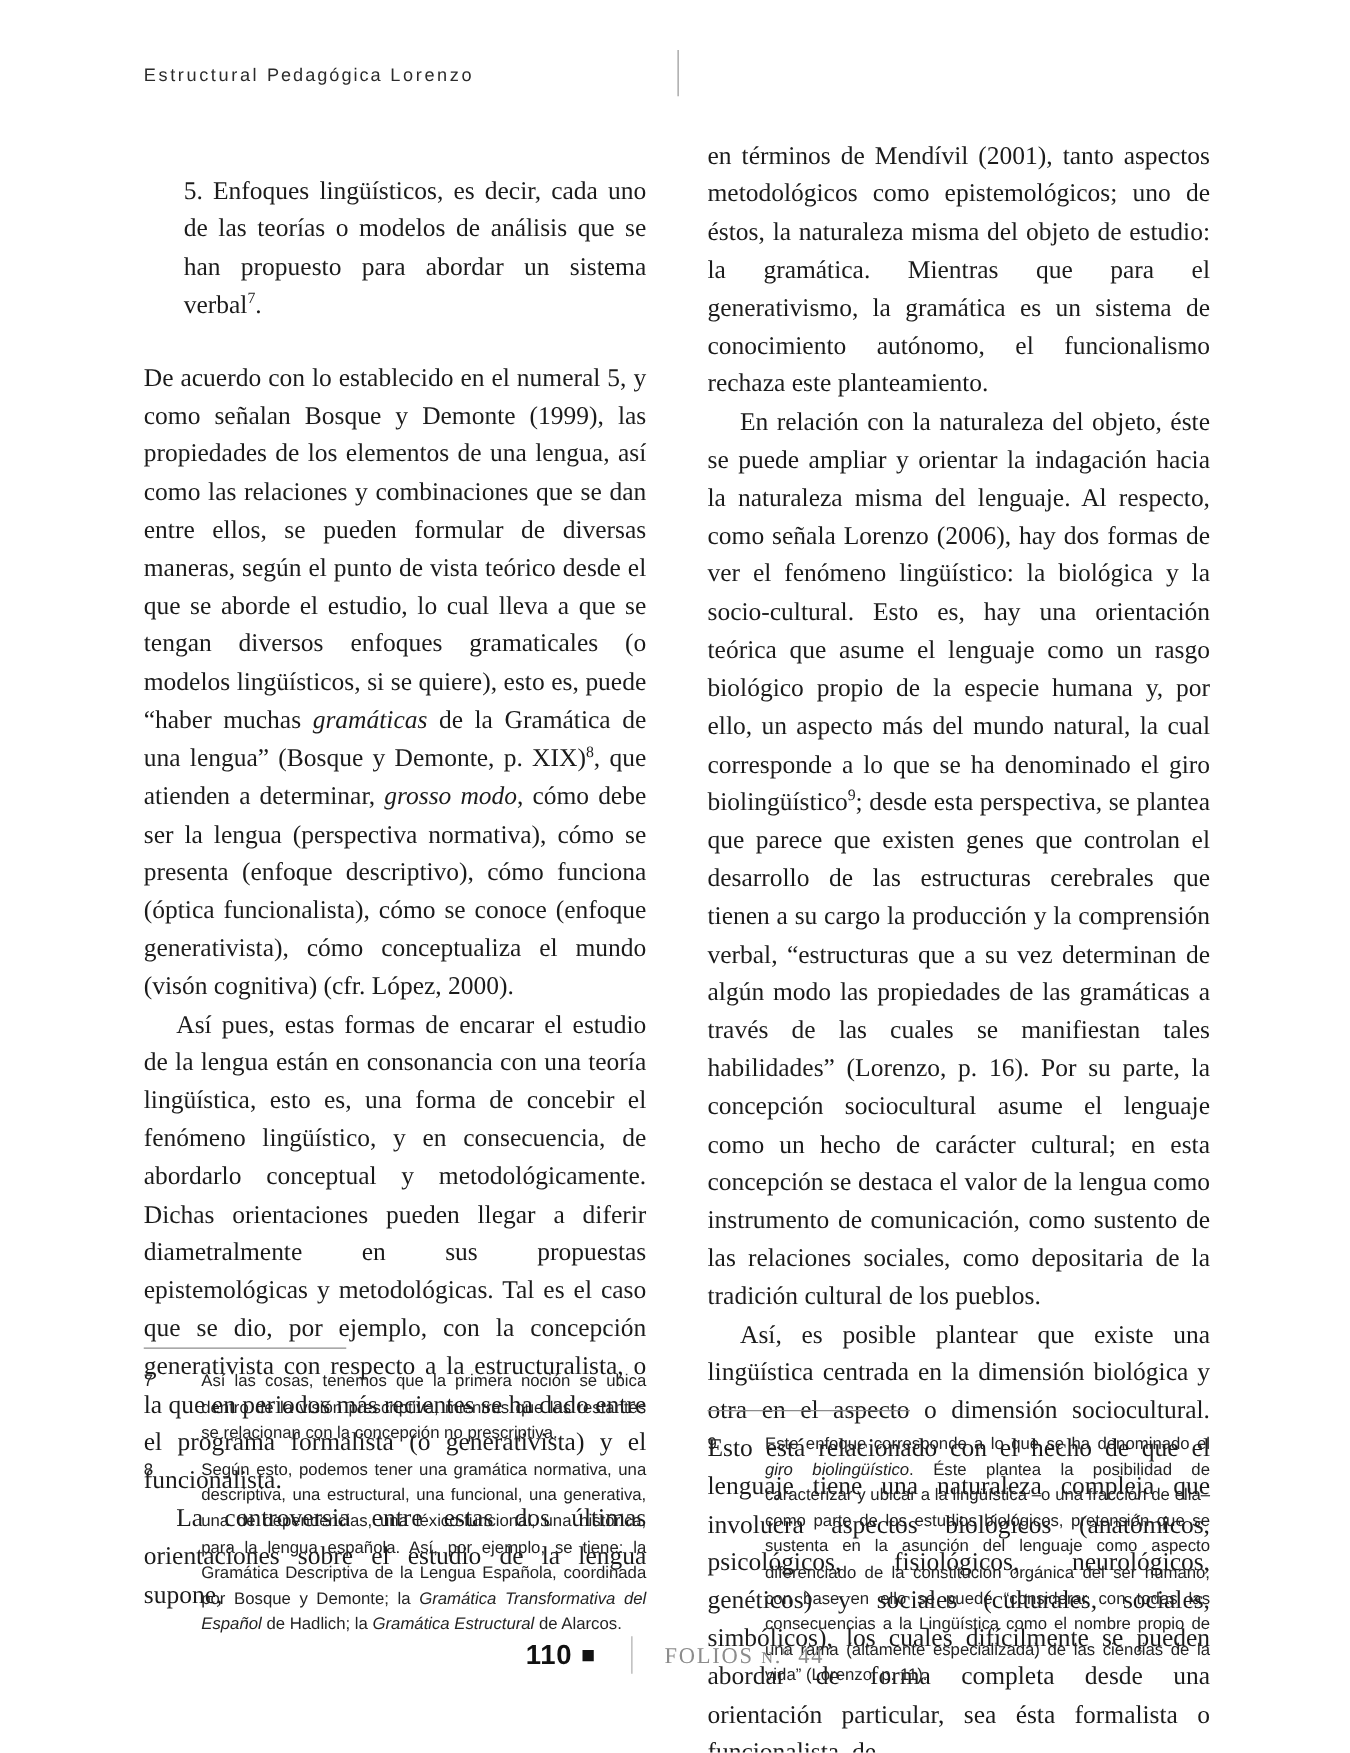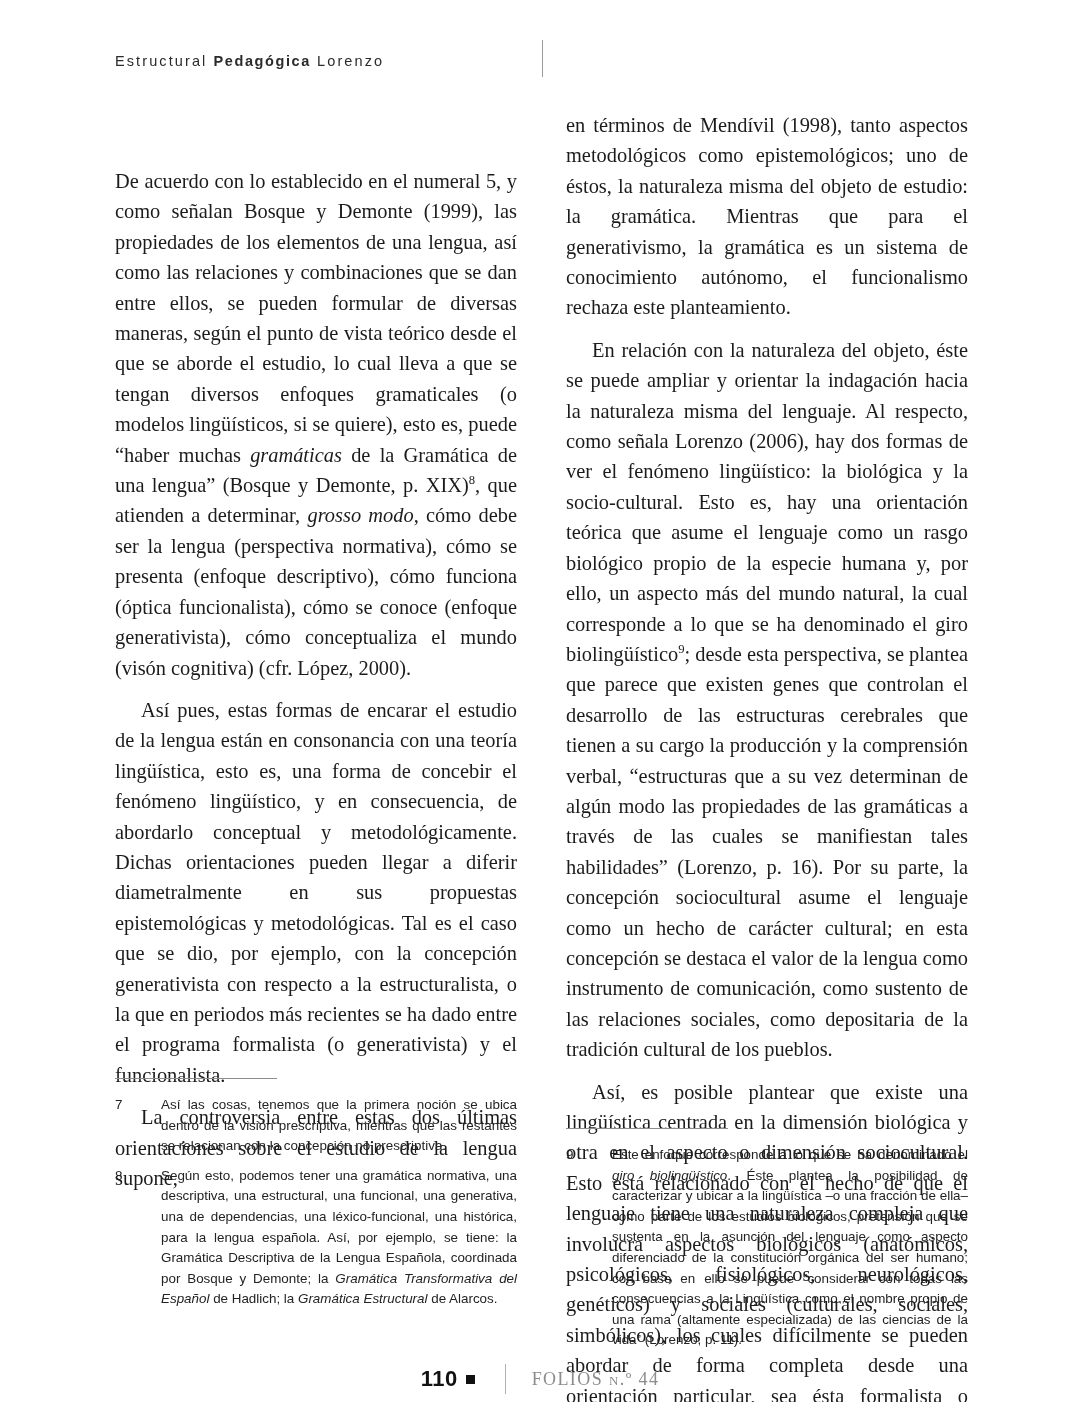--- a/index.html
+++ b/index.html
@@ -34,21 +34,21 @@
     align-items: center;
   }
   .runninghead .rh-text {
     font-family: "Liberation Sans", sans-serif;
     font-size: 14.5px;
     letter-spacing: 2.1px;
     color: #2b2b2b;
     white-space: nowrap;
   }
   .runninghead .rh-text .bold {
-    font-weight: 700;
+    font-weight: 400;
     letter-spacing: 1.6px;
     text-align: right;
   }
   .rh-rule {
     position: absolute;
     left: 542px;
     top: 40px;
     width: 1px;
     height: 37px;
     background: #9a9a9a;
@@ -65,21 +65,21 @@
 
   .body-p {
     font-size: 20.4px;
     line-height: 30.4px;
     text-align: justify;
     text-justify: inter-word;
     margin: 0;
     hyphens: manual;
     color: #1b1b1b;
   }
-  .body-p.indent { text-indent: 26px; margin-top: 12px; }
+  .body-p.indent { text-indent: 26px; }
   .body-p.noindent { text-indent: 0; }
 
   .numitem {
     font-size: 20.4px;
     line-height: 30.4px;
     text-align: justify;
     margin: 0 0 0 32px;
     width: 370px;
     color: #1b1b1b;
   }
@@ -126,21 +126,21 @@
     flex: 1 1 auto;
     text-align: justify;
     text-justify: inter-word;
     margin-left: 20px;
   }
 
   
   .footer {
     position: absolute;
     left: 0;
-    top: 1364px;
+    top: 1309px;
     width: 1080px;
     display: flex;
     align-items: center;
     justify-content: center;
   }
   .folio-num {
     font-family: "Liberation Sans", sans-serif;
     font-weight: 700;
     font-size: 22px;
     color: #111;
@@ -177,33 +177,34 @@
   <div class="runninghead">
     <span class="rh-text"><span>Estructural </span><span class="bold">Pedagógica</span><span> Lorenzo</span></span>
   </div>
   <div class="rh-rule"></div>
 
   <div class="col col-left">
 
 
     <div class="gap-sm"></div>
 
+    <p class="numitem"><span>5. Enfoques lingüísticos, es decir, cada uno de las teorías o modelos de análisis que se han propuesto para abordar un sistema verbal</span><sup class="fn">7</sup>.</p>
 
     <div class="gap-sm"></div>
 
     <p class="body-p noindent"><span>De acuerdo con lo establecido en el numeral 5, y como señalan Bosque y Demonte (1999), las propiedades de los elementos de una lengua, así como las relaciones y combinaciones que se dan entre ellos, se pueden formular de diversas maneras, según el punto de vista teórico desde el que se aborde el estudio, lo cual lleva a que se tengan diversos enfoques gramaticales (o modelos lingüísticos, si se quiere), esto es, puede “haber muchas </span><i>gramáticas</i><span> de la Gramática de una lengua” (Bosque y Demonte, p. XIX)</span><sup class="fn">8</sup><span>, que atienden a determinar, </span><i>grosso modo</i><span>, cómo debe ser la lengua (perspectiva normativa), cómo se presenta (enfoque descriptivo), cómo funciona (óptica funcionalista), cómo se conoce (enfoque generativista), cómo conceptualiza el mundo (visón cognitiva) (cfr. López, 2000).</span></p>
 
     <p class="body-p indent">Así pues, estas formas de encarar el estudio de la lengua están en consonancia con una teoría lingüística, esto es, una forma de concebir el fenómeno lingüístico, y en consecuencia, de abordarlo conceptual y metodológicamente. Dichas orientaciones pueden llegar a diferir diametralmente en sus propuestas epistemológicas y metodológicas. Tal es el caso que se dio, por ejemplo, con la concepción generativista con respecto a la estructuralista, o la que en periodos más recientes se ha dado entre el programa formalista (o generativista) y el funcionalista.</p>
 
     <p class="body-p indent">La controversia entre estas dos últimas orientaciones sobre el estudio de la lengua supone,</p>
   </div>
 
   <div class="col col-right">
 
-    <p class="body-p noindent">en términos de Mendívil (1998), tanto aspectos metodológicos como epistemológicos; uno de éstos, la naturaleza misma del objeto de estudio: la gramática. Mientras que para el generativismo, la gramática es un sistema de conocimiento autónomo, el funcionalismo rechaza este planteamiento.</p>
+    <p class="body-p noindent">en términos de Mendívil (2001), tanto aspectos metodológicos como epistemológicos; uno de éstos, la naturaleza misma del objeto de estudio: la gramática. Mientras que para el generativismo, la gramática es un sistema de conocimiento autónomo, el funcionalismo rechaza este planteamiento.</p>
 
     <p class="body-p indent"><span>En relación con la naturaleza del objeto, éste se puede ampliar y orientar la indagación hacia la naturaleza misma del lenguaje. Al respecto, como señala Lorenzo (2006), hay dos formas de ver el fenómeno lingüístico: la biológica y la socio-cultural. Esto es, hay una orientación teórica que asume el lenguaje como un rasgo biológico propio de la especie humana y, por ello, un aspecto más del mundo natural, la cual corresponde a lo que se ha denominado el giro biolingüístico</span><sup class="fn">9</sup><span>; desde esta perspectiva, se plantea que parece que existen genes que controlan el desarrollo de las estructuras cerebrales que tienen a su cargo la producción y la comprensión verbal, “estructuras que a su vez determinan de algún modo las propiedades de las gramáticas a través de las cuales se manifiestan tales habilidades” (Lorenzo, p. 16). Por su parte, la concepción sociocultural asume el lenguaje como un hecho de carácter cultural; en esta concepción se destaca el valor de la lengua como instrumento de comunicación, como sustento de las relaciones sociales, como depositaria de la tradición cultural de los pueblos.</span></p>
 
     <p class="body-p indent">Así, es posible plantear que existe una lingüística centrada en la dimensión biológica y otra en el aspecto o dimensión sociocultural. Esto está relacionado con el hecho de que el lenguaje tiene una naturaleza compleja que involucra aspectos biológicos (anatómicos, psicológicos, fisiológicos, neurológicos, genéticos) y sociales (culturales, sociales, simbólicos), los cuales difícilmente se pueden abordar de forma completa desde una orientación particular, sea ésta formalista o funcionalista, de</p>
   </div>
 
   <div class="footnotes fn-left">
     <div class="fn-rule"></div>
 
     <div class="fn-item">

